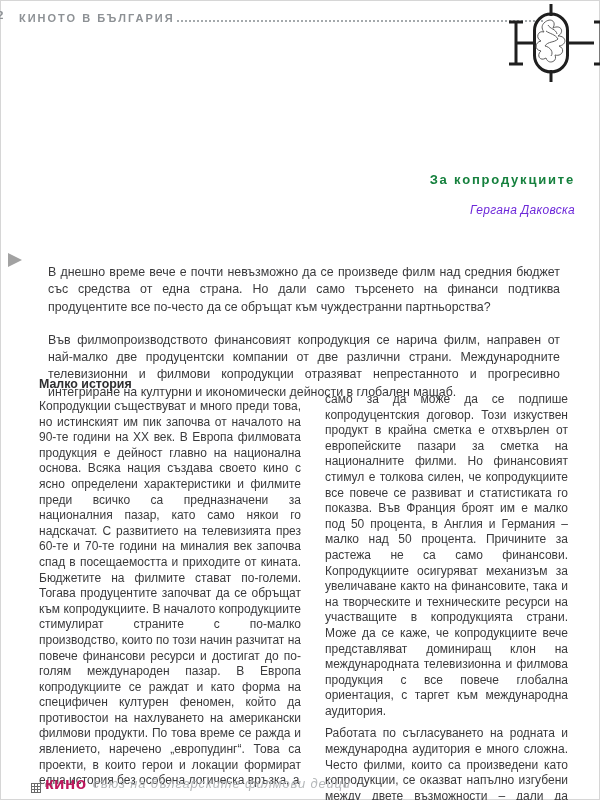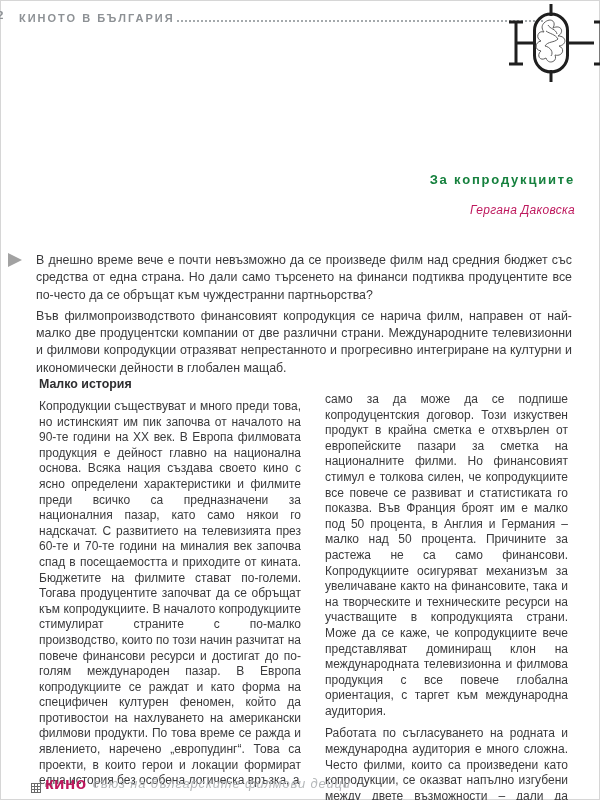--- a/index.html
+++ b/index.html
@@ -27,33 +27,33 @@
   
   .logo-wrap{position:absolute;top:1px;right:-14px;width:118px;height:84px;}
 
   
   .article-title{
     position:absolute;top:172px;right:25px;text-align:right;
     font-size:13px;font-weight:bold;letter-spacing:1.8px;color:#15803d;
   }
   .article-author{
     position:absolute;top:203px;right:25px;text-align:right;
-    font-size:12px;font-style:italic;color:#be185d;letter-spacing:.3px;
+    font-size:12px;font-style:italic;color:#6d28d9;letter-spacing:.3px;
   }
 
   
   .lead-arrow{
     position:absolute;left:8px;top:253px;width:0;height:0;
     border-left:14px solid #a2a2a2;border-top:7px solid transparent;border-bottom:7px solid transparent;
   }
   .intro{
     position:absolute;top:248px;left:32px;width:544px;
     font-size:12.4px;line-height:17.3px;color:#3a3a3c;text-align:justify;
   }
-  .intro p{margin:4px;}
+  .intro p{margin:16px;}
 
   
   .columns{
     position:absolute;top:370px;left:32px;right:25px;display:flex;gap:10px;
   }
   .col{font-size:12px;line-height:15.6px;color:#3a3a3c;text-align:justify;}
   .col-left{width:276px;}
   .col-right{flex:1;padding-top:15px;}
   .section-heading{
     font-size:12.4px;font-weight:bold;color:#2e2e30;margin:0 0 1px 0;line-height:15px;

